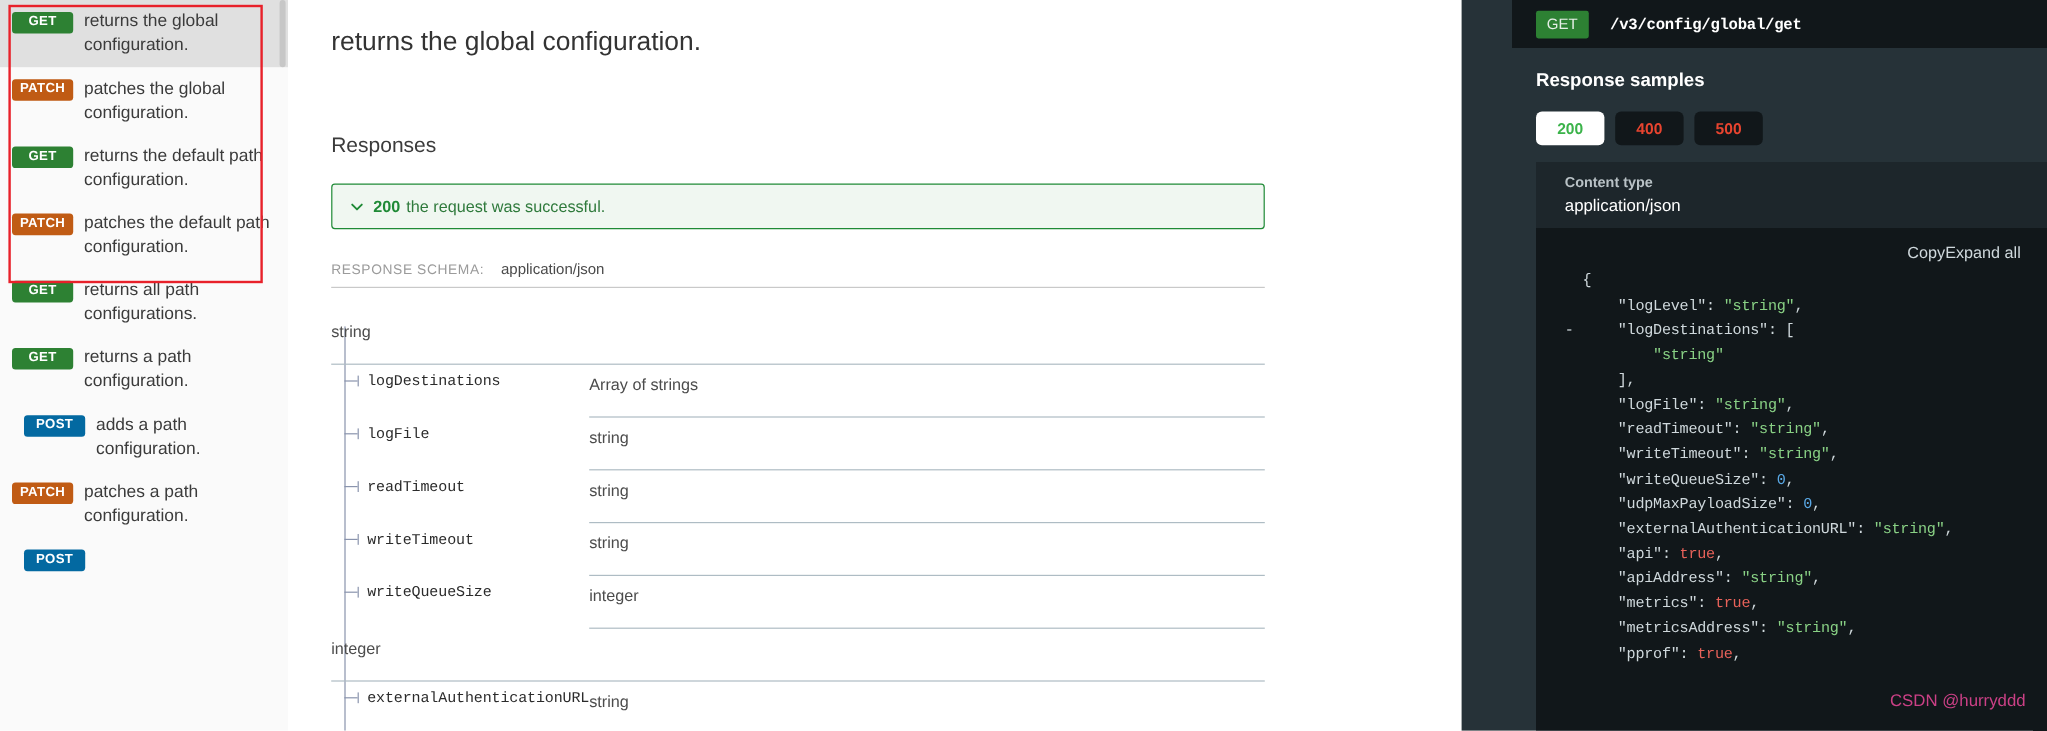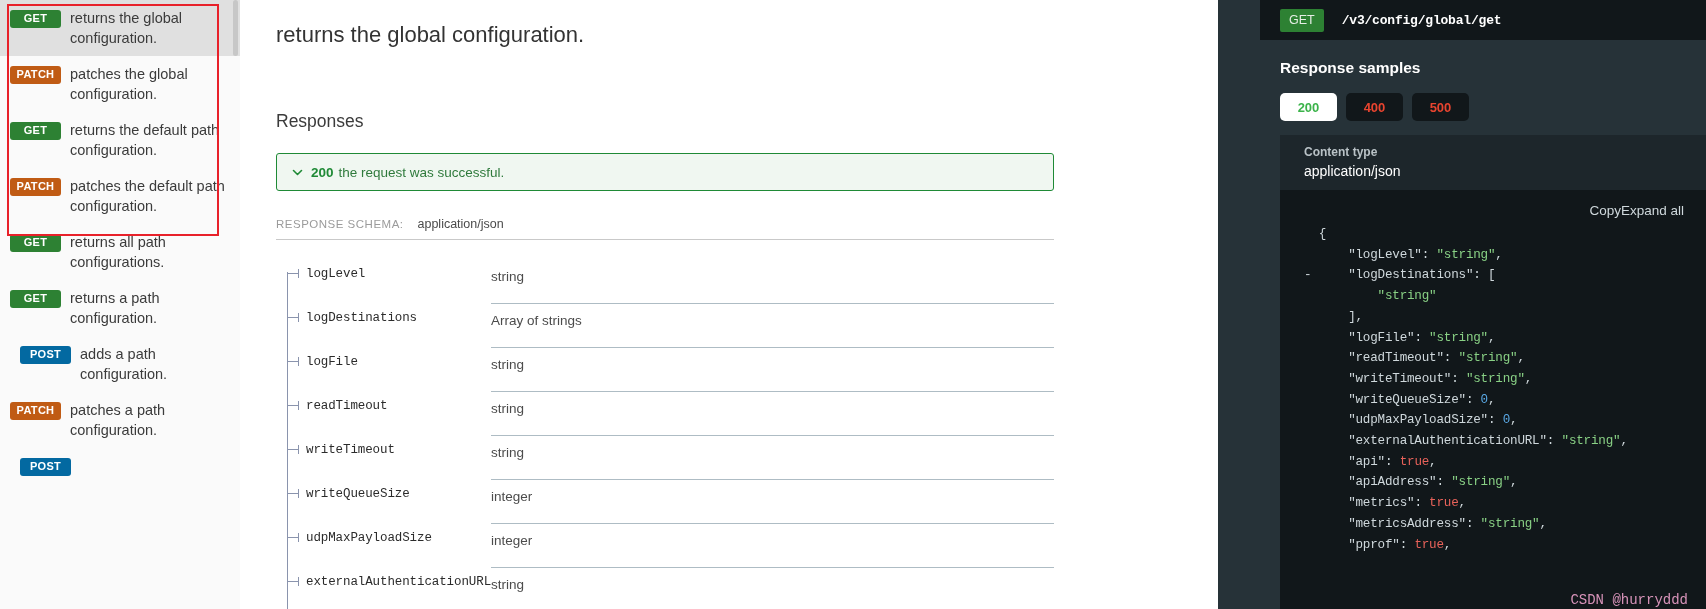--- a/index.html
+++ b/index.html
@@ -266,26 +266,25 @@
     white-space: pre;
   }
   .k { color: #cfd8dc; }
   .s { color: #89d185; }
   .n { color: #5aa9e6; }
   .b { color: #e8625a; }
   .p { color: #cfd8dc; }
   .fold { color: #cfd8dc; }
   .watermark {
     position: absolute;
-    right: 18px; bottom: 1px;
-    color: #f9a8d4;
+    right: 18px; bottom: 18px;
+    color: #ec4899;
     font-size: 14px;
     opacity: .85;
     z-index: 30;
-    font-family: Liberation Mono, monospace;
   }
 </style>
 </head>
 <body>
 
 <div id="app">
 
   <aside class="sidebar">
     <ul class="nav-list" id="nav-list">
         <li class="nav-item active">
@@ -345,21 +344,20 @@
 
       <div class="schema-head">
         <span class="schema-label">RESPONSE SCHEMA:</span>
         <span class="schema-ct">application/json</span>
       </div>
 
       <div class="tree">
         <div class="tree-spine"></div>
         <div id="schema-rows">
             <div class="row">
-              <div class="row-name">logLevel</div>
               <div class="row-type">string</div>
             </div>
             <div class="row">
               <div class="row-name">logDestinations</div>
               <div class="row-type">Array of strings</div>
             </div>
             <div class="row">
               <div class="row-name">logFile</div>
               <div class="row-type">string</div>
             </div>
@@ -369,21 +367,20 @@
             </div>
             <div class="row">
               <div class="row-name">writeTimeout</div>
               <div class="row-type">string</div>
             </div>
             <div class="row">
               <div class="row-name">writeQueueSize</div>
               <div class="row-type">integer</div>
             </div>
             <div class="row">
-              <div class="row-name">udpMaxPayloadSize</div>
               <div class="row-type">integer</div>
             </div>
             <div class="row">
               <div class="row-name">externalAuthenticationURL</div>
               <div class="row-type">string</div>
             </div>
           </div>
       </div>
     </div>
   </section>

